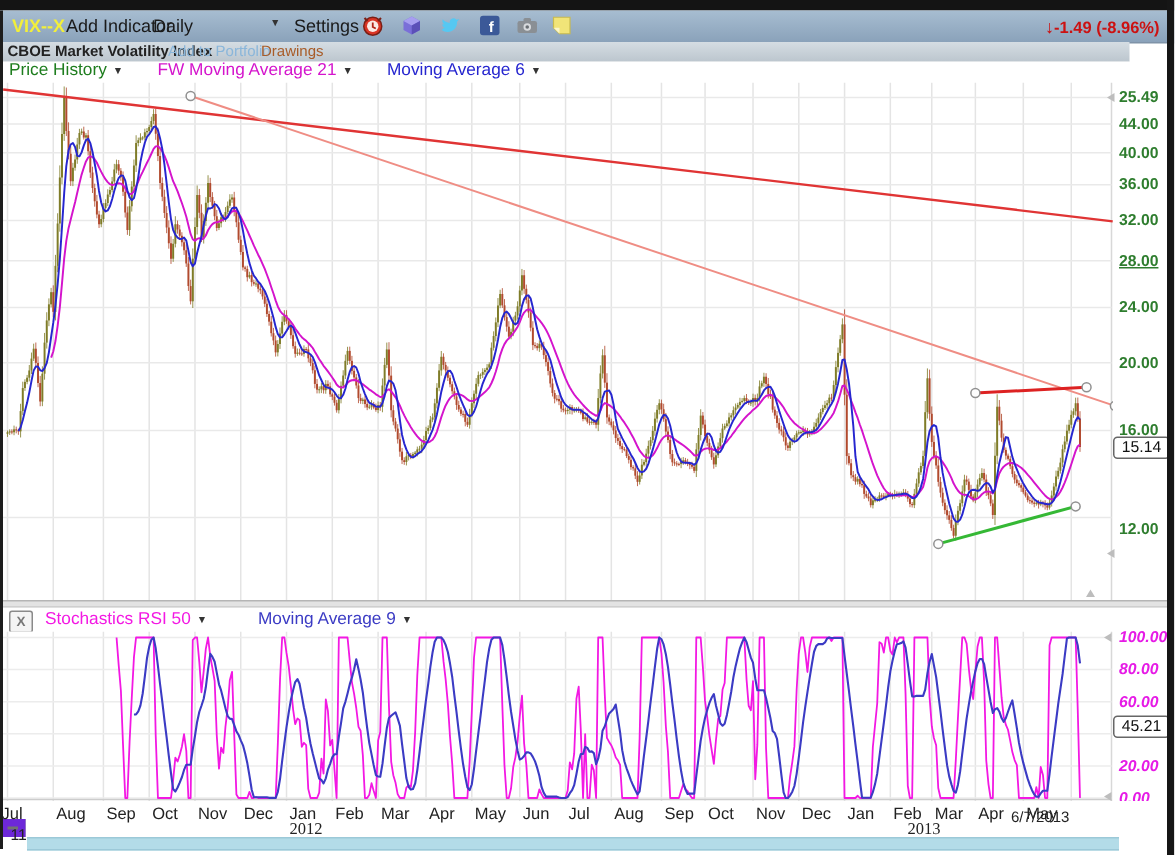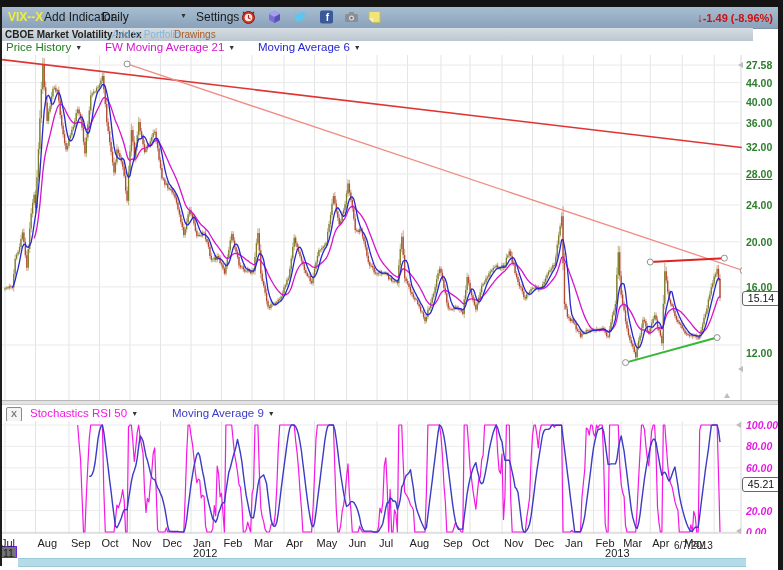--- a/index.html
+++ b/index.html
@@ -38,22 +38,22 @@
              background:#fff;color:#111;font-size:10.5px;line-height:13px;text-align:center;z-index:5;}
 
   .panel-divider{position:absolute;left:0;top:400px;width:778px;height:5px;background:#e3e3e3;
                  border-top:1px solid #b5b5b5;border-bottom:1px solid #cfcfcf;box-sizing:border-box;}
   .rsi-header{position:absolute;left:0;top:406px;width:778px;height:15px;background:#fff;font-size:11.5px;}
   .close-btn{position:absolute;left:6px;top:1px;width:14px;height:13px;border:1px solid #8a8a8a;border-radius:2px;
              background:#f4f4f4;color:#777;font-size:9px;font-weight:bold;text-align:center;line-height:13px;}
 
   .x-axis{position:absolute;left:0;top:534px;width:778px;height:24px;background:#fff;font-size:11px;color:#222;}
   .month-label{position:absolute;top:3px;white-space:nowrap;}
-  .year-label{position:absolute;top:13px;white-space:nowrap;}
-  .corner-box{position:absolute;left:0;top:12px;width:17px;height:12px;border:1px solid #6d28d9;background:#737373;
+  .year-label{position:absolute;top:13px;white-space:nowrap;font-family:Liberation Serif, serif;}
+  .corner-box{position:absolute;left:0;top:12px;width:17px;height:12px;border:5px solid #6d28d9;background:#737373;
               font-size:10.5px;line-height:12px;padding-left:2px;box-sizing:border-box;}
   .end-date{position:absolute;left:674px;top:6px;font-size:10px;color:#222;text-align:right;}
   .h-scrollbar{position:absolute;left:18px;top:558px;width:728px;height:7px;background:#b3dce8;
                border-top:1px solid #9cc9d8;border-bottom:1px solid #9cc9d8;}
 
   .tri-left{position:absolute;width:0;height:0;border-top:3px solid transparent;
             border-bottom:3px solid transparent;border-right:5px solid #bdbdbd;}
   .tri-up{position:absolute;width:0;height:0;border-left:3px solid transparent;
           border-right:3px solid transparent;border-bottom:5px solid #bdbdbd;}
   svg{display:block;}
@@ -1167,21 +1167,21 @@
         <circle cx="127.07317073170732" cy="8.984334662264587" r="3" fill="#fdfdfd" stroke="#909090" stroke-width="1"></circle>
         <circle cx="743.2520325203252" cy="215.55992148383234" r="3" fill="#fdfdfd" stroke="#909090" stroke-width="1"></circle>
         <line x1="650.2439024390244" y1="207.0126658272485" x2="724.359756097561" y2="203.1444490928343" stroke="#dd2222" stroke-width="2"></line>
         <circle cx="650.2439024390244" cy="207.0126658272485" r="3" fill="#fdfdfd" stroke="#909090" stroke-width="1"></circle>
         <circle cx="724.359756097561" cy="203.1444490928343" r="3" fill="#fdfdfd" stroke="#909090" stroke-width="1"></circle>
         <line x1="625.5386178861789" y1="307.59709175291306" x2="717.0934959349594" y2="282.5880857907226" stroke="#35b835" stroke-width="2"></line>
         <circle cx="625.5386178861789" cy="307.59709175291306" r="3" fill="#fdfdfd" stroke="#909090" stroke-width="1"></circle>
         <circle cx="717.0934959349594" cy="282.5880857907226" r="3" fill="#fdfdfd" stroke="#909090" stroke-width="1"></circle>
       </svg>
     <div id="main-labels">
-        <div class="y-label y-main" style="top: 4.03353px;">27.58</div>
+        <div class="y-label y-main" style="top: 4.03353px;">25.49</div>
         <div class="y-label y-main" style="top: 21.6072px;">44.00</div>
         <div class="y-label y-main" style="top: 40.857px;">40.00</div>
         <div class="y-label y-main" style="top: 62.1367px;">36.00</div>
         <div class="y-label y-main" style="top: 85.9253px;">32.00</div>
         <div class="y-label y-main" style="top: 112.895px; text-decoration: underline;">28.00</div>
         <div class="y-label y-main" style="top: 144.028px;">24.00</div>
         <div class="y-label y-main" style="top: 180.852px;">20.00</div>
         <div class="y-label y-main" style="top: 225.92px;">16.00</div>
         <div class="y-label y-main" style="top: 292px;">12.00</div>
       </div>

